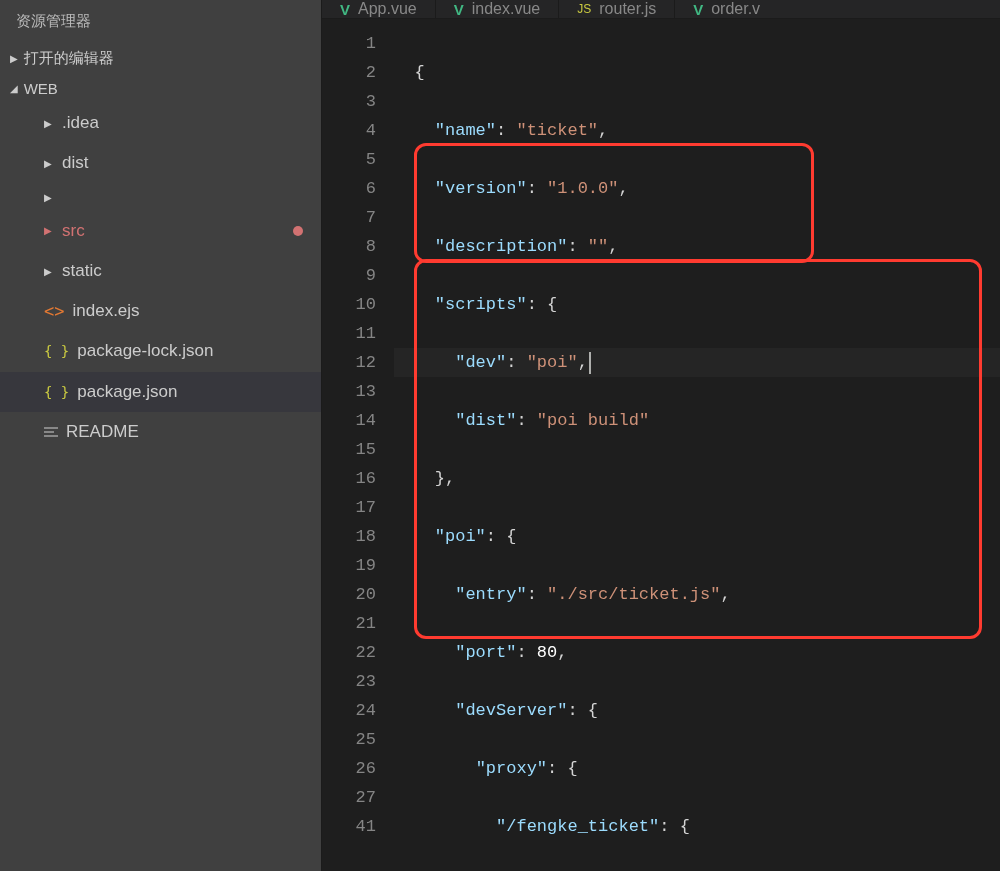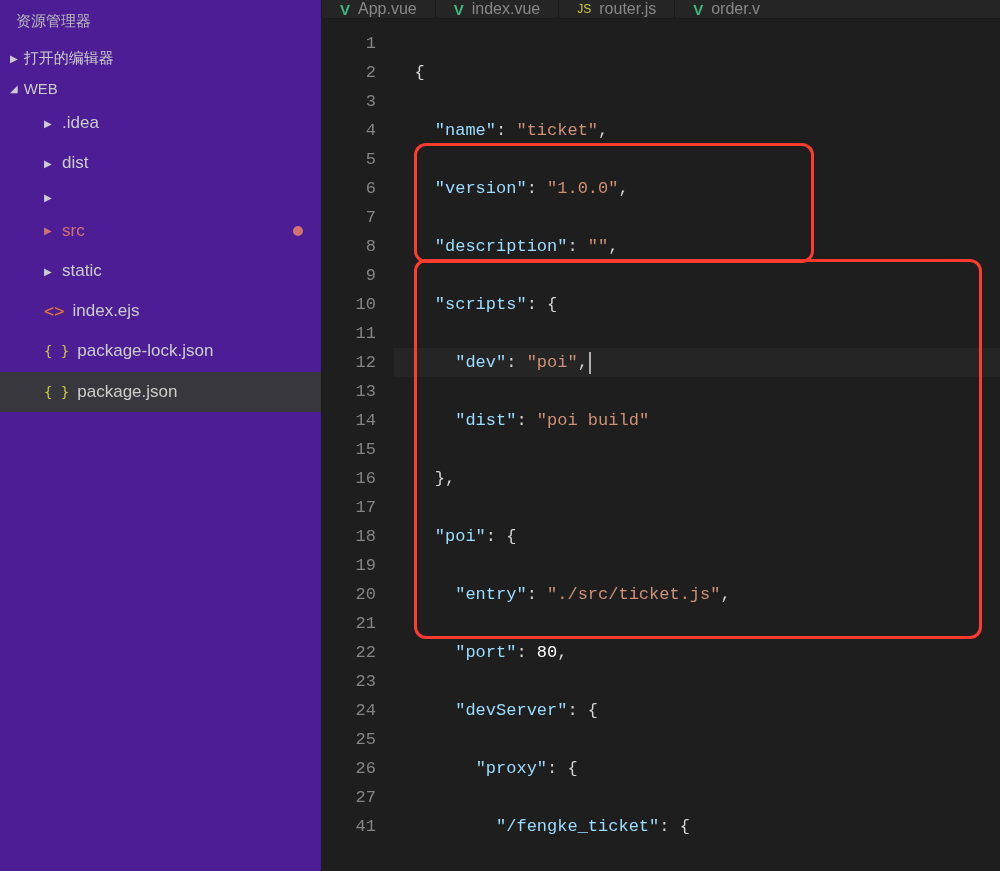--- a/index.html
+++ b/index.html
@@ -8,21 +8,21 @@
     background: #1e1e1e;
     color: #ccc;
     width: 1000px;
     height: 871px;
     overflow: hidden;
     display: flex;
   }
   
   .sidebar {
     width: 322px;
-    background: #4c1d95;
+    background: #404040;
     display: flex;
     flex-direction: column;
     border-right: 1px solid #1b1b1b;
   }
   .sidebar-title {
     padding: 12px 16px;
     color: #bbb;
     font-size: 15px;
     font-family: -apple-system, sans-serif;
   }
@@ -162,20 +162,28 @@
       <span class="icon-ejs">&lt;&gt;</span>
       <span>index.ejs</span>
     </li>
     <li class="indent">
       <span class="icon-json">{ }</span>
       <span>package-lock.json</span>
     </li>
     <li class="indent active">
       <span class="icon-json">{ }</span>
       <span>package.json</span>
+    </li>
+    <li class="indent">
+      <span class="icon-readme">
+        <span class="bar"></span>
+          <span class="bar s"></span>
+          <span class="bar"></span>
+      </span>
+      <span>README</span>
     </li>
   </ul>
 </div>
 
 <div class="editor">
   <div class="tabs">
     <div class="tab">
       <span class="vue-icon">V</span>
       <span>App.vue</span>
     </div>

